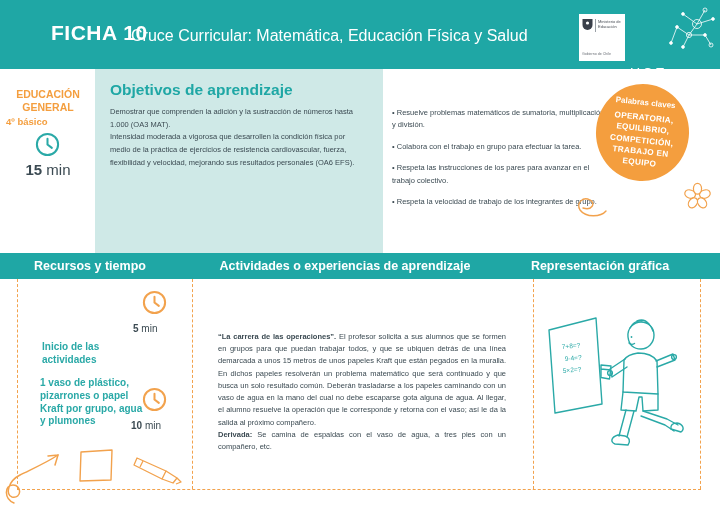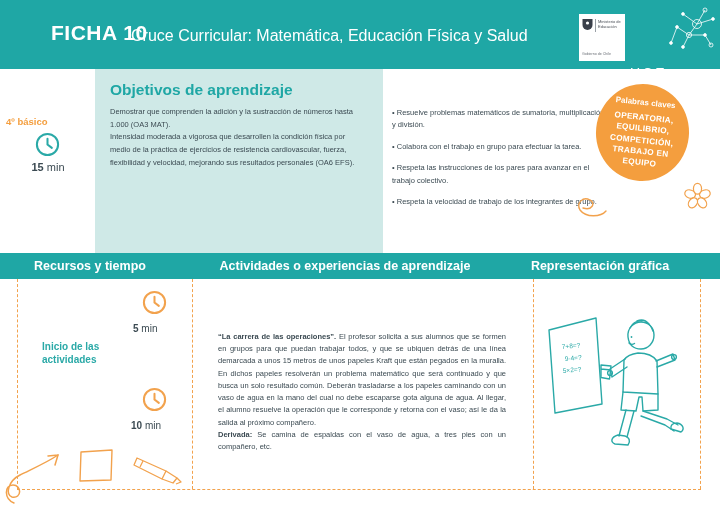--- a/index.html
+++ b/index.html
@@ -28,21 +28,21 @@
   .obj-body p{margin:0;}
   .ind-title{left:392px;top:81px;}
   .ind-list{left:392px;top:107px;width:214px;font-size:7.5px;line-height:1.66;}
   .ind-item{margin:0 0 9px 0;}
   .ind-item::before{content:"• ";}
 
   .sidebar-program{left:6px;top:88px;width:84px;text-align:center;font-size:10.5px;font-weight:700;
                    color:#f49e3e;line-height:1.25;}
   .sidebar-grade{left:6px;top:116px;width:84px;text-align:left;font-size:9.5px;font-weight:700;color:#f49e3e;}
   .sidebar-clock{left:34px;top:131px;width:27px;height:27px;}
-  .sidebar-duration{left:6px;top:161px;width:84px;text-align:center;font-size:11px;color:#3b4a52;}
+  .sidebar-duration{left:6px;top:161px;width:84px;text-align:center;font-size:15px;color:#3b4a52;}
   .t-num{font-weight:700;}
 
   .keywords-badge{left:596px;top:84px;width:93px;height:97px;background:#f49e3e;border-radius:50%;
                   display:flex;flex-direction:column;align-items:center;transform:rotate(6deg);}
   .badge-title{margin-top:14px;font-size:8px;font-weight:700;color:#fff;}
   .badge-words{margin-top:5px;font-size:8.2px;font-weight:700;color:#fff;text-align:center;
                line-height:1.38;letter-spacing:.3px;}
 
   
   .band2{left:0;top:253px;width:720px;height:26px;background:#1fa7a5;}
@@ -107,20 +107,21 @@
     <circle cx="24" cy="23" r="1.4" fill="#fff"></circle>
     <circle cx="52" cy="31" r="1.4" fill="#fff"></circle>
     <circle cx="18" cy="39" r="1.4" fill="#fff"></circle>
     <circle cx="30" cy="43" r="1.4" fill="#fff"></circle>
   </svg>
   <div class="abs uce-block">
     <div class="uce-acronym">UCE</div>
     <div class="uce-sub">UNIDAD DE CURRÍCULUM Y EVALUACIÓN</div>
   </div>
 
+  <div class="abs sidebar-program">EDUCACIÓN GENERAL</div>
   <div class="abs sidebar-grade">4º básico</div>
   <svg class="abs sidebar-clock" viewBox="0 0 28 28" fill="none" stroke="#2aa9a7" stroke-width="2.1" stroke-linecap="round">
     <circle cx="14" cy="14" r="11"></circle>
     <path d="M14 8 L14 14 L18.5 17.5"></path>
   </svg>
   <div class="abs sidebar-duration"><span class="t-num">15</span><span> min</span></div>
 
   <div class="abs mint-panel"></div>
   <div class="abs section-title obj-title">Objetivos de aprendizaje</div>
   <div class="abs obj-body">
@@ -167,20 +168,21 @@
   <div class="abs vline v4"></div>
   <div class="abs hline"></div>
 
   <div class="abs res-label res1-label">Inicio de las actividades</div>
   <svg class="abs clock1" viewBox="0 0 28 28" fill="none" stroke="#f2a24d" stroke-width="2.1" stroke-linecap="round">
     <circle cx="14" cy="14" r="11"></circle>
     <path d="M14 8 L14 14 L18.5 17.5"></path>
   </svg>
   <div class="abs res-time res1-time"><span class="t-num">5</span><span> min</span></div>
 
+  <div class="abs res-label res2-label">1 vaso de plástico, pizarrones o papel Kraft por grupo, agua y plumones</div>
   <svg class="abs clock2" viewBox="0 0 28 28" fill="none" stroke="#f2a24d" stroke-width="2.1" stroke-linecap="round">
     <circle cx="14" cy="14" r="11"></circle>
     <path d="M14 8 L14 14 L18.5 17.5"></path>
   </svg>
   <div class="abs res-time res2-time"><span class="t-num">10</span><span> min</span></div>
 
   <svg class="abs squiggle-doodle" viewBox="0 0 70 58" fill="none" stroke="#f2a24d" stroke-width="1.5" stroke-linecap="round">
     <path d="M12 56 C2 52 2 38 11 38 C20 38 20 52 10 50 C3 48 6 34 18 28 C30 22 44 16 56 8"></path>
     <path d="M56 8 L46 9 M56 8 L53 18"></path>
   </svg>

